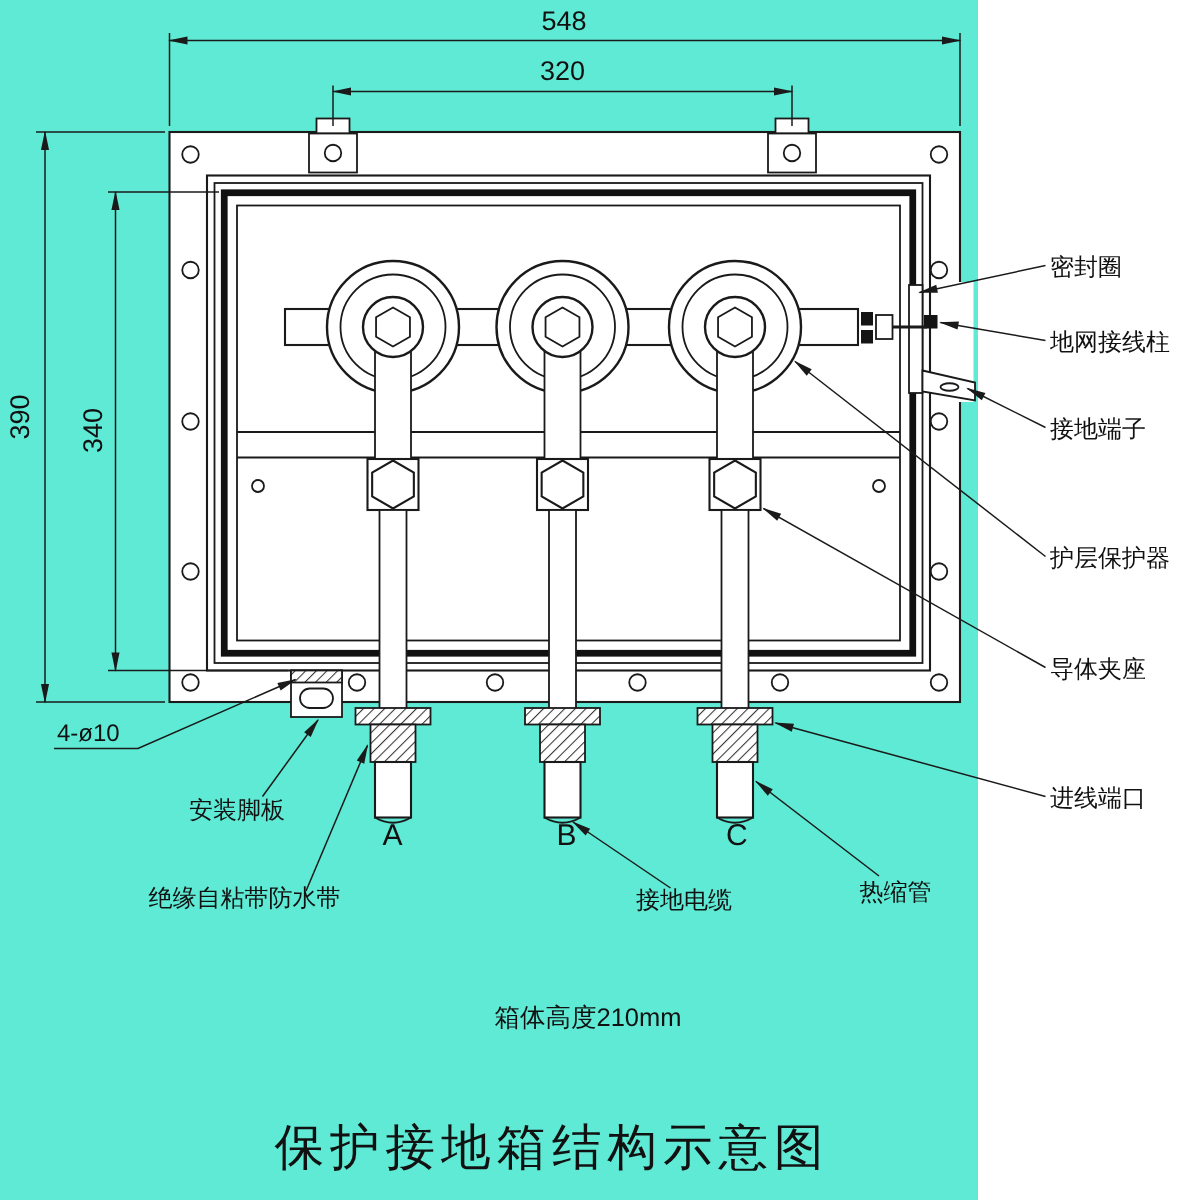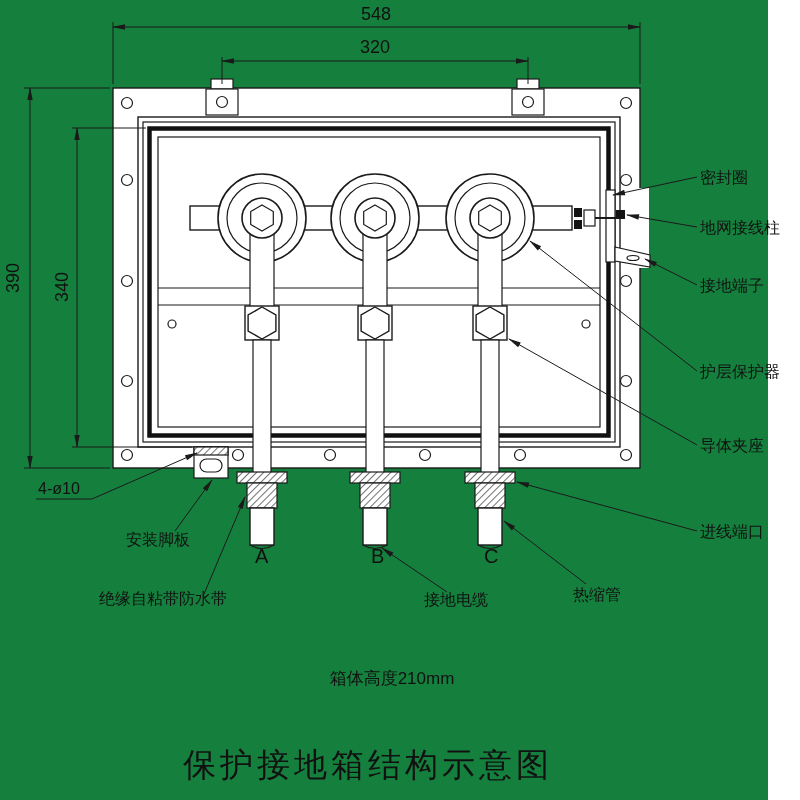--- a/index.html
+++ b/index.html
@@ -1,16 +1,16 @@
 <!DOCTYPE html>
 <html><head>
 <meta charset="utf-8">
 <style>
   html,body{margin:0;padding:0;background:#fff;width:800px;height:800px;overflow:hidden}
-  .frame{position:relative;width:768px;height:800px;background:#15803d;font-family:"Liberation Sans",sans-serif}
+  .frame{position:relative;width:652px;height:800px;background:#5eead4;font-family:"Liberation Sans",sans-serif}
   svg{display:block}
   svg text{fill:#111;font-family:"Liberation Sans","DejaVu Sans",sans-serif}
   .ln{fill:none;stroke:#1a1a1a;stroke-width:1.2}
   .w{fill:#fff;stroke:#1a1a1a;stroke-width:1.2}
   .f{fill:#141414;stroke:none}
   .h{fill:url(#hatch);stroke:#1a1a1a;stroke-width:1.2}
   .thick{fill:none;stroke:#111;stroke-width:4.5}
   .dimline{stroke:#1a1a1a;stroke-width:1;fill:none}
   .leader{stroke:#1a1a1a;stroke-width:1;fill:none}
   .white{fill:#fff;stroke:none}

